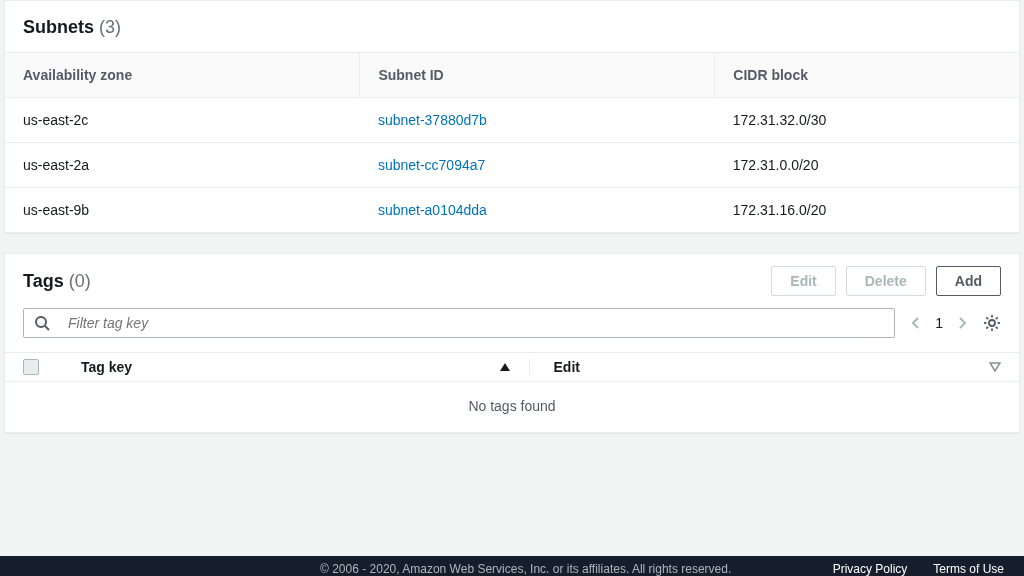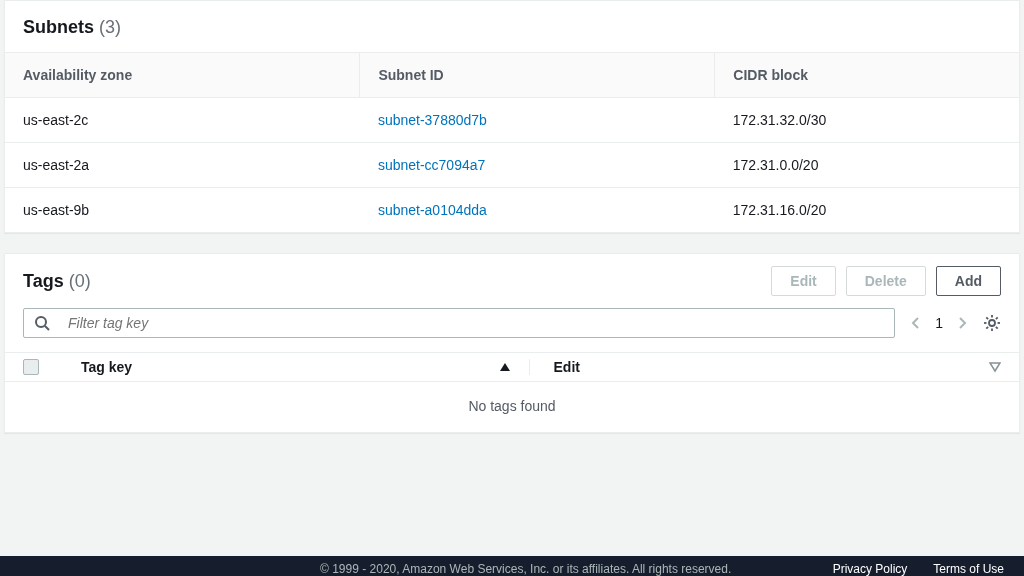--- a/index.html
+++ b/index.html
@@ -289,16 +289,16 @@
         <svg width="12" height="12" viewBox="0 0 12 12">
             <polygon points="6,10 11,2 1,2" fill="none" stroke="#879196" stroke-width="1.5"></polygon>
           </svg>
       </span>
     </div>
   </div>
   <div class="empty-row">No tags found</div>
 </div>
 
 <div class="footer">
-  <span class="copyright">© 1999 - 2020, Amazon Web Services, Inc. or its affiliates. All rights reserved.</span>
+  <span class="copyright">© 2006 - 2020, Amazon Web Services, Inc. or its affiliates. All rights reserved.</span>
   <a href="#">Privacy Policy</a>
   <a href="#">Terms of Use</a>
 </div>
 
 </body></html>

